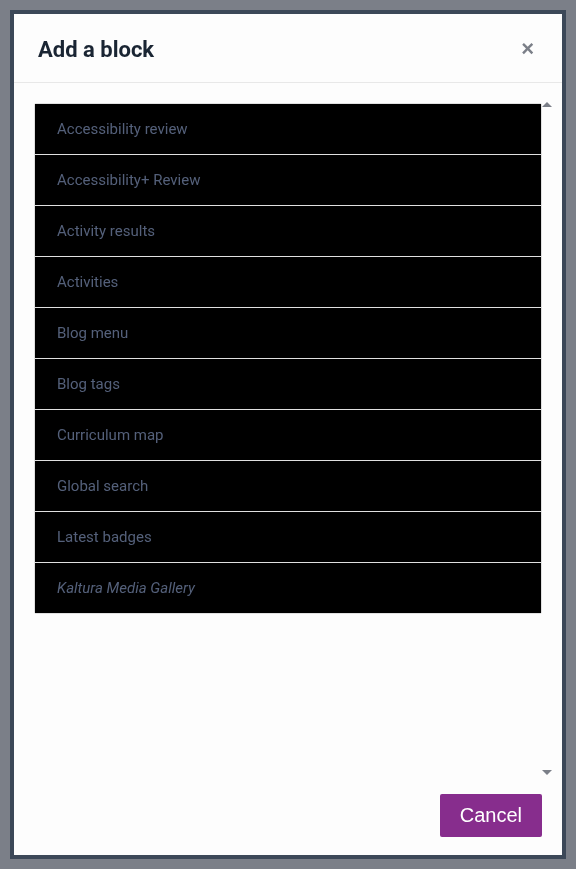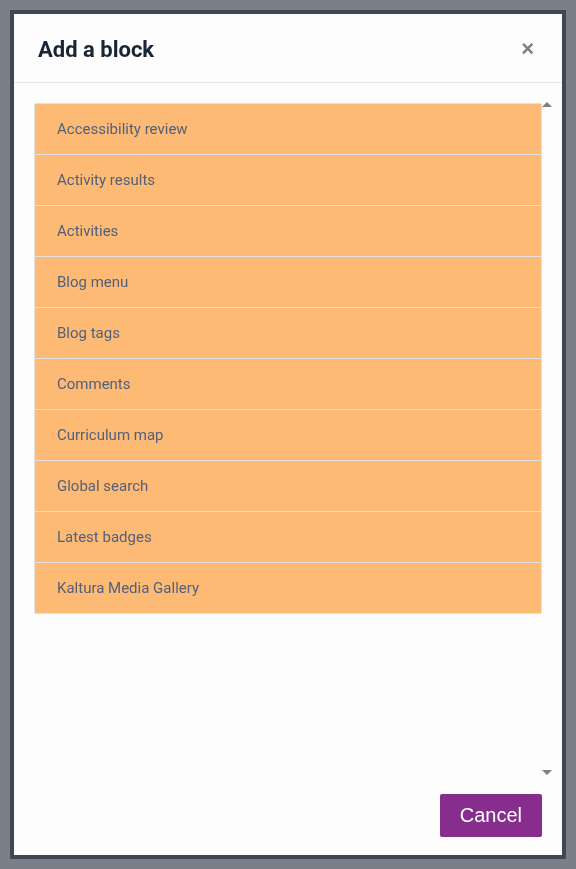--- a/index.html
+++ b/index.html
@@ -62,24 +62,25 @@
     .block-list {
       border: 1px solid #e0e0e0;
       border-radius: 2px;
     }
     .block-item {
       padding: 16px 22px;
       border-bottom: 1px solid #e0e0e0;
       color: #54607a;
       font-size: 15px;
       cursor: pointer;
-      background: #fdba74;
+      background: #000000;
     }
     .block-item:last-child {
       border-bottom: none;
+      font-style: italic;
     }
     .modal-footer {
       padding: 14px 20px 18px 20px;
       display: flex;
       justify-content: flex-end;
       border-top: 1px solid transparent;
     }
     .cancel-btn {
       background: #872d8d;
       color: #fff;
@@ -138,25 +139,25 @@
     <div class="modal-header">
       <h2 class="modal-title">Add a block</h2>
       <button class="close-btn">
         <span>×</span>
       </button>
     </div>
     <div class="modal-body">
       <div class="block-list" id="block-list">
 
       <div class="block-item">Accessibility review</div>
+          <div class="block-item">Accessibility+ Review</div>
           <div class="block-item">Activity results</div>
           <div class="block-item">Activities</div>
           <div class="block-item">Blog menu</div>
           <div class="block-item">Blog tags</div>
-          <div class="block-item">Comments</div>
           <div class="block-item">Curriculum map</div>
           <div class="block-item">Global search</div>
           <div class="block-item">Latest badges</div>
           <div class="block-item">Kaltura Media Gallery</div>
         </div>
     </div>
     <div class="modal-footer">
       <button class="cancel-btn">Cancel</button>
     </div>
     <div class="scroll-arrow-up"></div>

